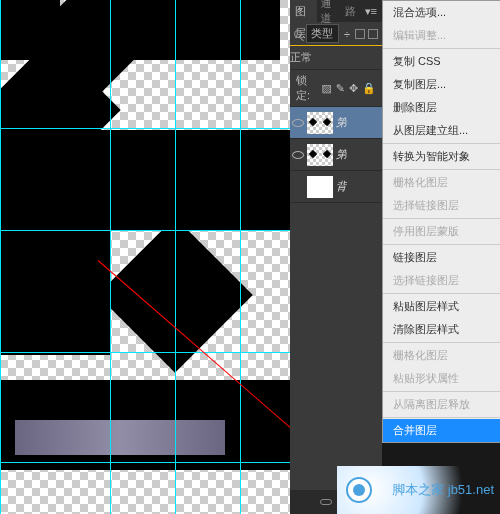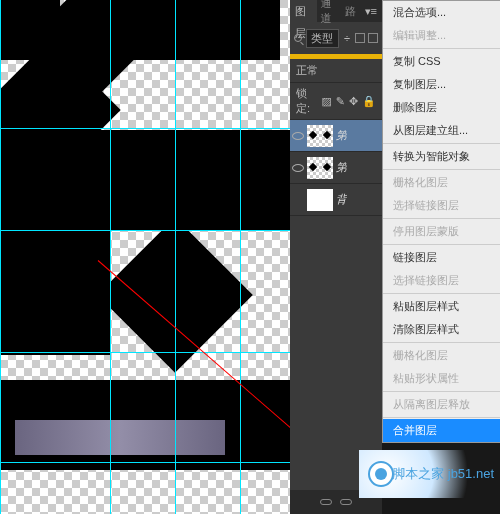--- a/index.html
+++ b/index.html
@@ -24,46 +24,46 @@
 .gh2{left:0;top:230px;width:290px;height:1px}
 .gh3{left:0;top:352px;width:290px;height:1px}
 .gh4{left:0;top:462px;width:290px;height:1px}
 .arrow{position:absolute;left:98px;top:260px;width:285px;height:1px;background:red;transform:rotate(41deg);transform-origin:left center}
 .arrow::after{content:"";position:absolute;right:-2px;top:-4px;border:5px solid transparent;border-left:10px solid red}
 .layers{position:absolute;left:290px;top:0;width:92px;height:514px;background:#3a3a3a;color:#bbb}
 .ltabs{display:flex;height:22px;background:#2a2a2a;align-items:center}
 .ltab{padding:0 5px;height:22px;line-height:22px;background:#3a3a3a}
 .ltab2{color:#888;padding:0 4px}
 .lmenu{margin-left:auto;padding:0 5px;color:#bbb}
-.lrow{display:flex;align-items:center;height:37px;padding:2px 4px;gap:4px;border-bottom:5px solid #eab308}
+.lrow{display:flex;align-items:center;height:24px;padding:2px 4px;gap:4px;border-bottom:1px solid #eab308}
 .lsearch{width:8px;height:8px;border:1px solid #999;border-radius:50%;position:relative}
 .lsearch::after{content:"";position:absolute;right:-3px;bottom:-3px;width:4px;height:1px;background:#999;transform:rotate(45deg)}
 .lsel{background:#222;padding:1px 4px;border:1px solid #555;flex:1}
 .ldd{width:8px;text-align:center}
 .licons{display:flex;gap:3px}
 .lico{width:10px;height:10px;border:1px solid #888}
-.lnorm{padding:4px 6px;border-bottom:1px solid #2a2a2a}
+.lnorm{padding:4px 0;border-bottom:1px solid #2a2a2a}
 .llock{padding:3px 6px;border-bottom:1px solid #2a2a2a;display:flex;gap:4px;align-items:center}
 .layer{display:flex;align-items:center;height:32px;padding:2px;gap:3px;border-bottom:1px solid #2a2a2a}
 .layer.sel{background:#5a7aa0}
 .eye{width:12px;height:8px;border:1px solid #aaa;border-radius:50%;flex-shrink:0}
 .thumb{width:26px;height:22px;background:#fff;position:relative;flex-shrink:0;background-image:linear-gradient(45deg,#ccc 25%,transparent 25%),linear-gradient(-45deg,#ccc 25%,transparent 25%),linear-gradient(45deg,transparent 75%,#ccc 75%),linear-gradient(-45deg,transparent 75%,#ccc 75%);background-size:6px 6px;background-position:0 0,0 3px,3px -3px,-3px 0}
 .thumb::before{content:"";position:absolute;left:3px;top:7px;width:6px;height:6px;background:#000;transform:rotate(45deg)}
 .thumb::after{content:"";position:absolute;right:3px;top:7px;width:6px;height:6px;background:#000;transform:rotate(45deg)}
 .thumb.bg{background:#fff}
 .thumb.bg::before,.thumb.bg::after{display:none}
 .lname{font-style:italic;color:#ddd;overflow:hidden}
 .lbottom{position:absolute;bottom:0;left:0;right:0;height:24px;background:#2a2a2a;display:flex;align-items:center;justify-content:center;gap:8px}
 .link{width:12px;height:6px;border:1px solid #888;border-radius:3px}
 .ctx{position:absolute;left:382px;top:0;width:122px;background:#ededed;border:1px solid #999;color:#333}
 .ctx .mi{padding:4px 10px;white-space:nowrap;overflow:hidden}
 .ctx .mi.dis{color:#aaa}
 .ctx .sep{height:1px;background:#ccc;margin:1px 0}
 .ctx .mi.hi{background:#1a8cff;color:#fff}
-.wm{position:absolute;right:0;bottom:16px;width:141px;height:48px;background:radial-gradient(circle at 20% 50%,#fff,#cfe8ff 40%,transparent 70%);display:flex;align-items:center;justify-content:flex-end;padding-right:6px}
+.wm{position:absolute;right:0;bottom:0;width:163px;height:48px;background:radial-gradient(circle at 20% 50%,#fff,#cfe8ff 40%,transparent 70%);display:flex;align-items:center;justify-content:flex-end;padding-right:6px}
 .wm svg{position:absolute;left:8px;top:10px}
 .wm span{color:#4aa3e0;font-size:13px}
 </style>
 </head>
 <body>
 
 <div class="canvas">
   <div class="b1 black"></div>
     <div class="b2 black"></div>
   <div class="d1"></div>

